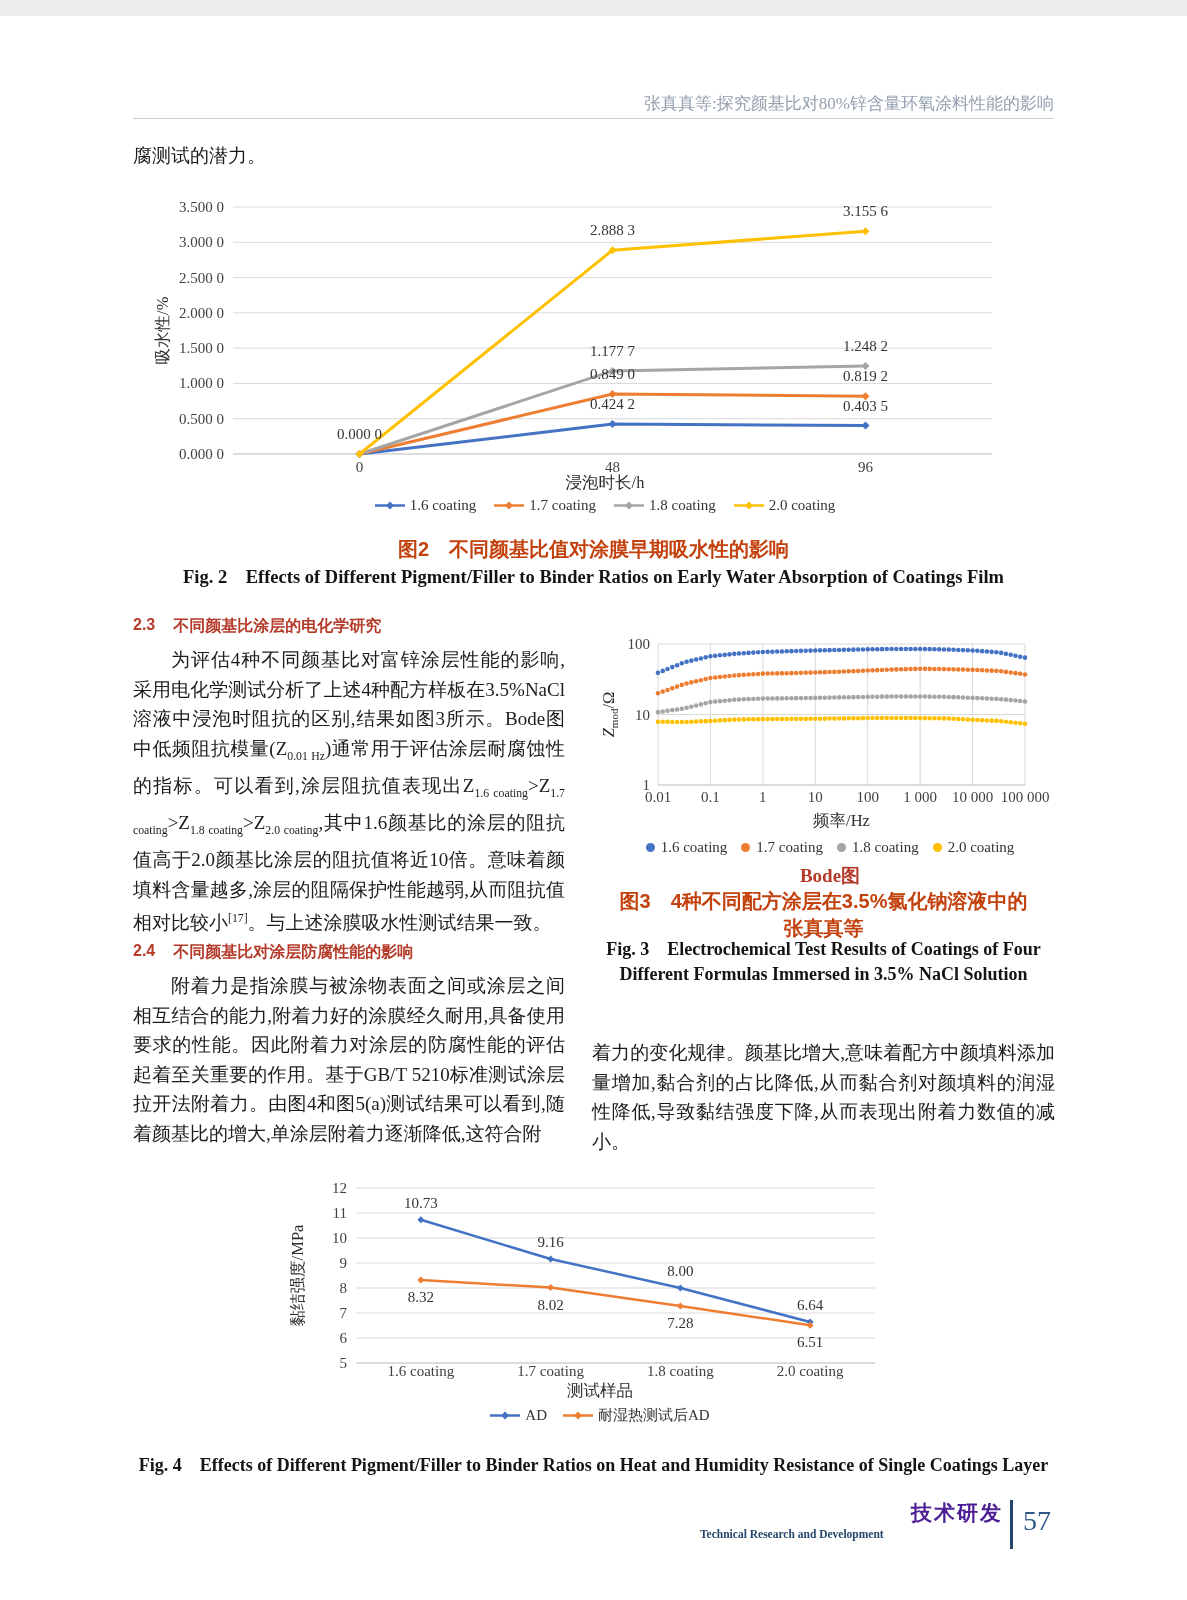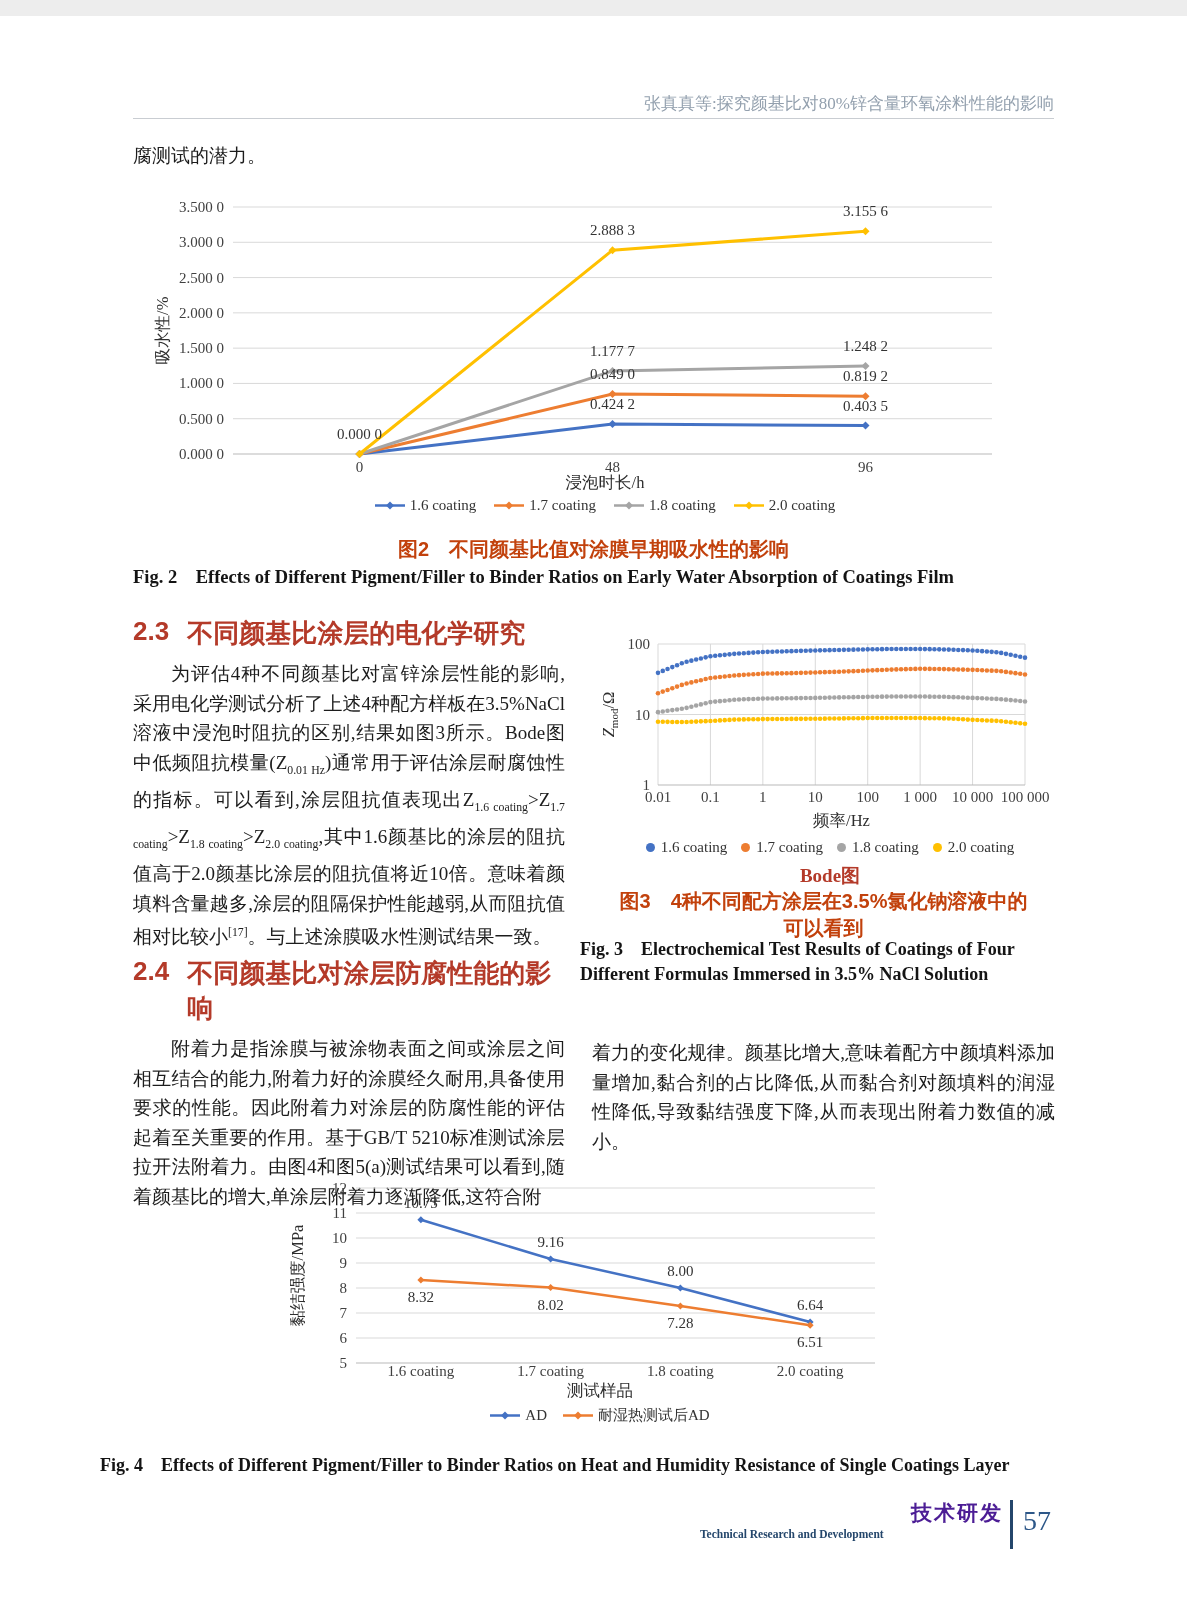--- a/index.html
+++ b/index.html
@@ -14,25 +14,25 @@
   .fig3-box{top:596px;left:600px;width:455px;height:220px;}
   .fig4-box{top:1160px;left:290px;width:720px;height:225px;}
   .legend-row{display:flex;justify-content:center;align-items:center;gap:18px;font-size:15px;color:#333;}
   .legend-item{display:flex;align-items:center;gap:5px;}
   .fig2-legend{top:481px;left:145px;width:920px;}
   .fig3-legend{top:823px;left:602px;width:455px;gap:13px;}
   .fig4-legend{top:1390px;left:140px;width:920px;gap:16px;}
   .cap-zh{font-family:"Liberation Sans","DejaVu Sans",sans-serif;font-weight:bold;font-size:20px;
           text-align:center;color:#c2410c;}
   .cap-en{font-family:"Liberation Serif","DejaVu Serif",serif;font-weight:bold;font-size:18.5px;
-          color:#141414;}
+          text-align:center;color:#141414;}
   .fig2-cap-zh{top:520px;left:133px;width:921px;}
   .fig2-cap-en{top:548px;left:133px;width:921px;}
   .col-left{top:598px;left:133px;width:432px;}
-  .sec-h{font-family:"Liberation Sans","DejaVu Sans",sans-serif;font-weight:bold;font-size:26px;
+  .sec-h{font-family:"Liberation Sans","DejaVu Sans",sans-serif;font-weight:bold;font-size:16px;
          color:#b43a29;margin:2px 0 8px 0;display:flex;}
   .sec-h .num{margin-right:18px;}
   .body-par{font-size:19px;line-height:29.5px;text-align:justify;margin:0 0 4px 0;}
   .indent{text-indent:2em;}
   .body-par sub{font-size:0.62em;}
   .body-par sup{font-size:0.62em;}
   .bode-label{top:847px;left:600px;width:460px;text-align:center;font-size:19px;color:#b43a29;font-weight:bold;}
   .fig3-cap-zh{top:872px;left:592px;width:463px;line-height:27px;}
   .fig3-cap-en{top:921px;left:580px;width:487px;font-size:18px;line-height:25px;}
   .right-par{top:1022px;left:592px;width:463px;}
@@ -516,21 +516,21 @@
       <span class="legend-item">
         <svg width="11" height="11">
           <circle cx="5.5" cy="5.5" r="4.5" fill="#FFC000"></circle>
         </svg>
         <span>2.0 coating</span>
       </span>
     </div>
   <div class="abs bode-label">Bode图</div>
   <div class="abs cap-zh fig3-cap-zh">
     <div>图3　4种不同配方涂层在3.5%氯化钠溶液中的</div>
-    <div>可以看到</div>
+    <div>张真真等</div>
   </div>
   <div class="abs cap-en fig3-cap-en">
     <div>Fig. 3　Electrochemical Test Results of Coatings of Four</div>
     <div>Different Formulas Immersed in 3.5% NaCl Solution</div>
   </div>
   <p class="abs body-par right-par">着力的变化规律。颜基比增大,意味着配方中颜填料添加量增加,黏合剂的占比降低,从而黏合剂对颜填料的润湿性降低,导致黏结强度下降,从而表现出附着力数值的减小。</p>
 
   <div class="abs chartbox fig4-box">
     <svg id="fig4-svg" viewBox="0 0 720 225">
         <line x1="66" y1="187" x2="585" y2="187" stroke="#b9b9b9" stroke-width="1"></line>

